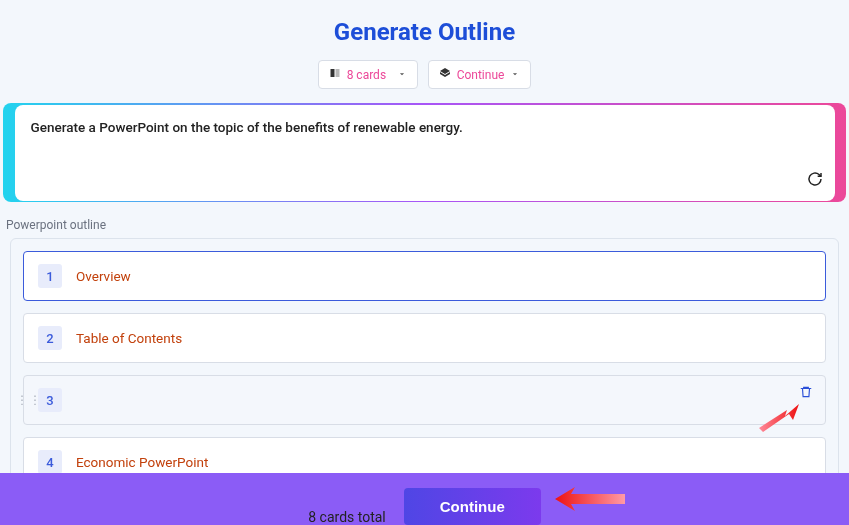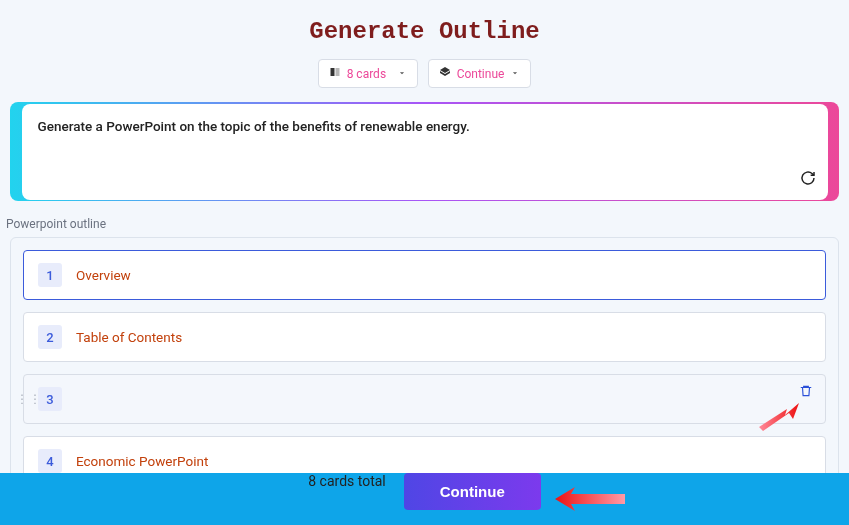--- a/index.html
+++ b/index.html
@@ -8,23 +8,22 @@
     background: #f3f7fc;
     width: 849px;
     height: 525px;
     overflow: hidden;
     position: relative;
   }
   .title {
     text-align: center;
     font-size: 24px;
     font-weight: 700;
-    color: #7f1d1d;
+    color: #1d4ed8;
     padding: 18px 0 14px;
-    font-family: Liberation Mono, monospace;
   }
   .selectors {
     display: flex;
     justify-content: center;
     gap: 10px;
     margin-bottom: 14px;
   }
   .selector {
     display: flex;
     align-items: center;
@@ -44,21 +43,21 @@
   .prompt-box {
     margin: 0 10px;
     background: #fff;
     border-radius: 8px;
     padding: 14px 16px 12px;
     position: relative;
     min-height: 96px;
   }
   .prompt-wrap {
     position: relative;
-    margin: 0 10px;
+    margin: 0 3px;
     border-radius: 8px;
     padding: 1.5px;
     background: linear-gradient(90deg, #22d3ee, #a855f7, #ec4899);
   }
   .prompt-text {
     font-size: 13.5px;
     color: #222;
     font-weight: 500;
   }
   .refresh {
@@ -132,23 +131,23 @@
   .arrow-red {
     position: absolute;
     right: 26px;
     top: 28px;
     pointer-events: none;
   }
   .footer {
     position: absolute;
     left: 0; right: 0; bottom: 0;
     height: 52px;
-    background: #0ea5e9;
-    display: flex;
-    align-items: flex-start;
+    background: #8b5cf6;
+    display: flex;
+    align-items: flex-end;
     justify-content: center;
     gap: 18px;
   }
   .footer-text {
     font-size: 14px;
     color: #222;
   }
   .continue-btn {
     background: linear-gradient(90deg, #4f46e5, #7c3aed);
     color: #fff;

